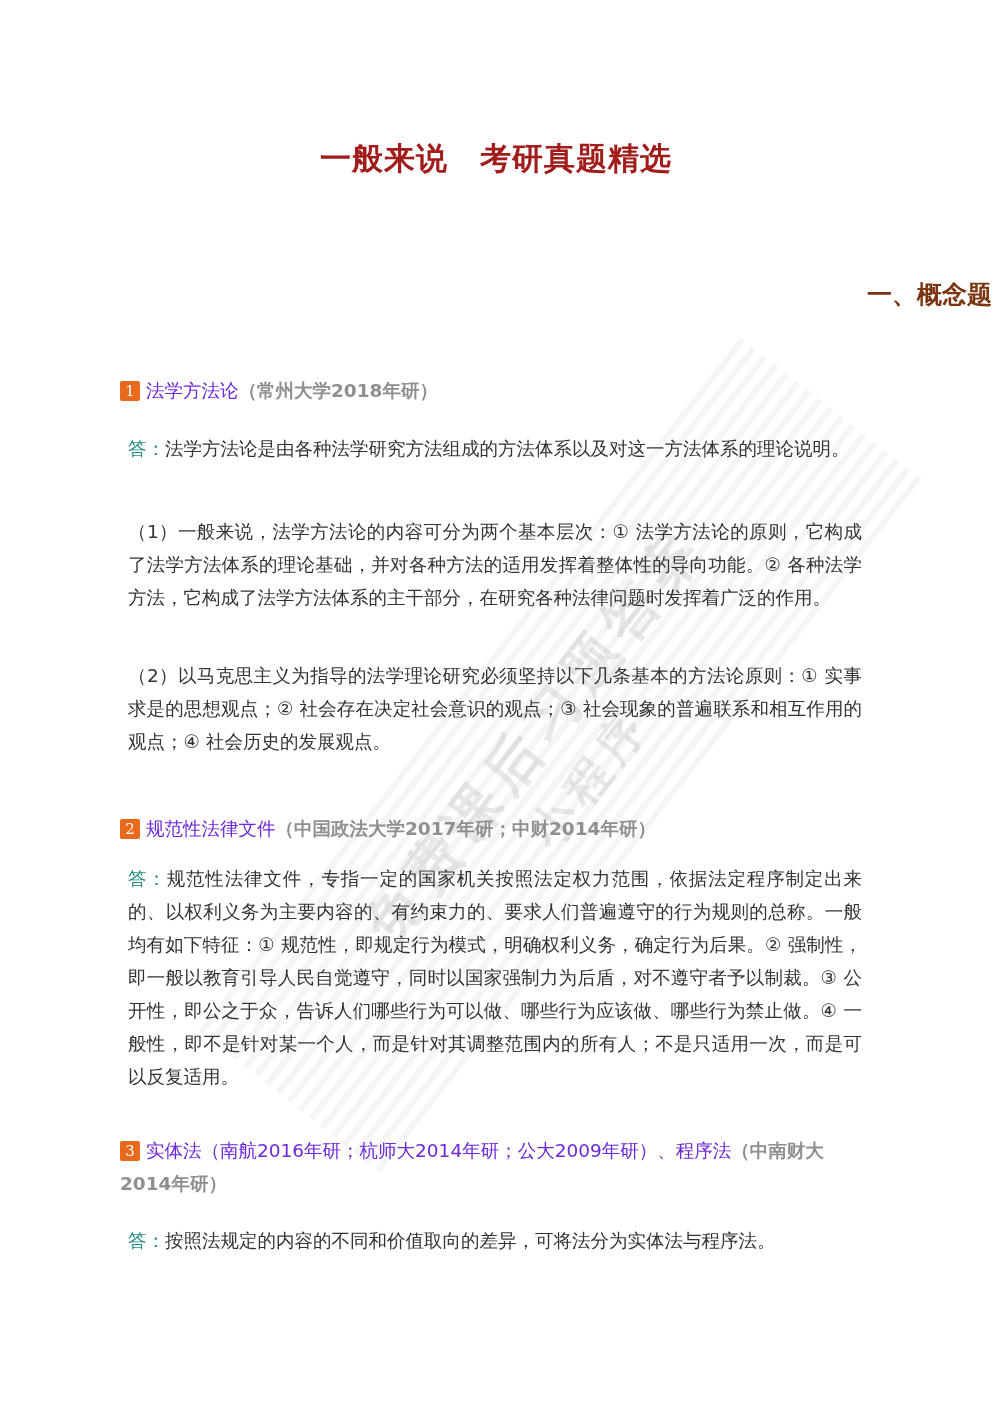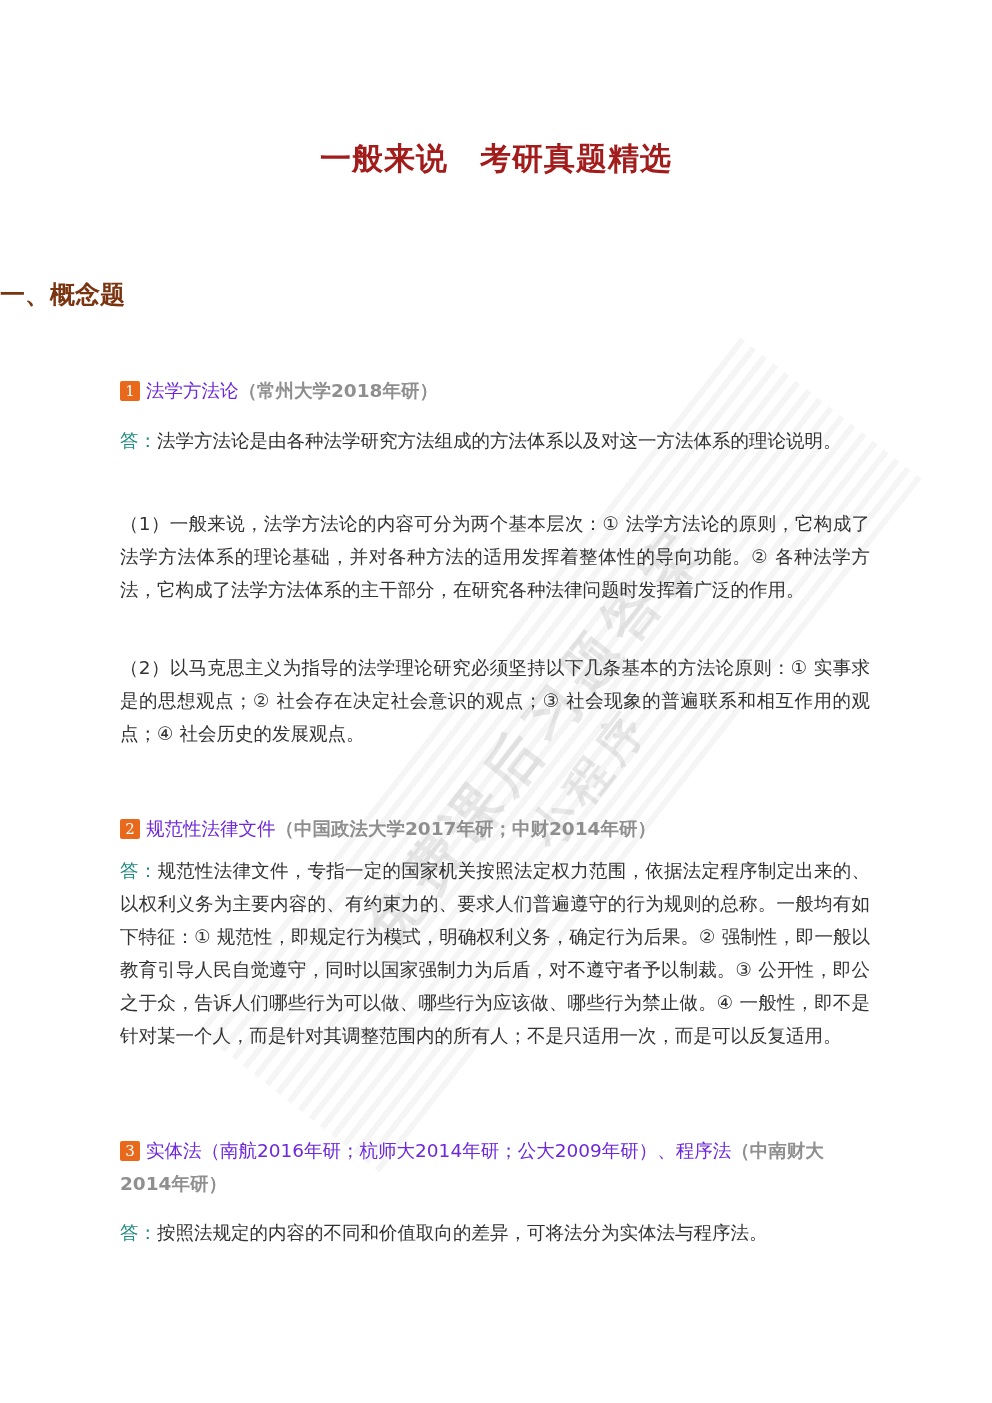--- a/index.html
+++ b/index.html
@@ -19,35 +19,35 @@
       letter-spacing: 8px;
     }
     .wm-line2 { font-size: 46px; }
     .content { position: relative; z-index: 1; }
     .part-title {
       position: absolute; left: 0; top: 138px; width: 992px; text-align: center;
       color: #a21c1c; font-size: 31px; font-weight: bold; letter-spacing: 1px;
       white-space: pre;
     }
     .section-title {
-      position: absolute; left: 0; top: 278px; width: 992px; text-align: left;
+      position: absolute; left: 0; top: 278px; width: 992px; text-align: right;
       color: #7a3410; font-size: 25px; font-weight: bold;
     }
     .block { position: absolute; left: 120px; width: 750px; font-size: 18.5px; line-height: 33px; }
     .q-head { display: block; }
     .badge {
       display: inline-block; width: 20px; height: 20px; line-height: 20px;
       background: #e8681c; color: #ffffff; text-align: center;
       font-family: "DejaVu Serif", serif; font-size: 15px; border-radius: 2px;
       margin-right: 6px; vertical-align: 1px;
     }
     .q-title { color: #6d28d9; }
     .q-source { color: #8f8f8f; font-weight: bold; }
     .ans-label { color: #1f8a80; }
-    .para { margin: 0; text-align: justify; color: #333333; }
+    .para { margin: 8px; text-align: justify; color: #333333; }
   </style>
 </head>
 <body>
 
 <div class="watermark">
   <div>免费课后习题答案</div>
   <div class="wm-line2">小程序</div>
 </div>
 
 <div class="content">

